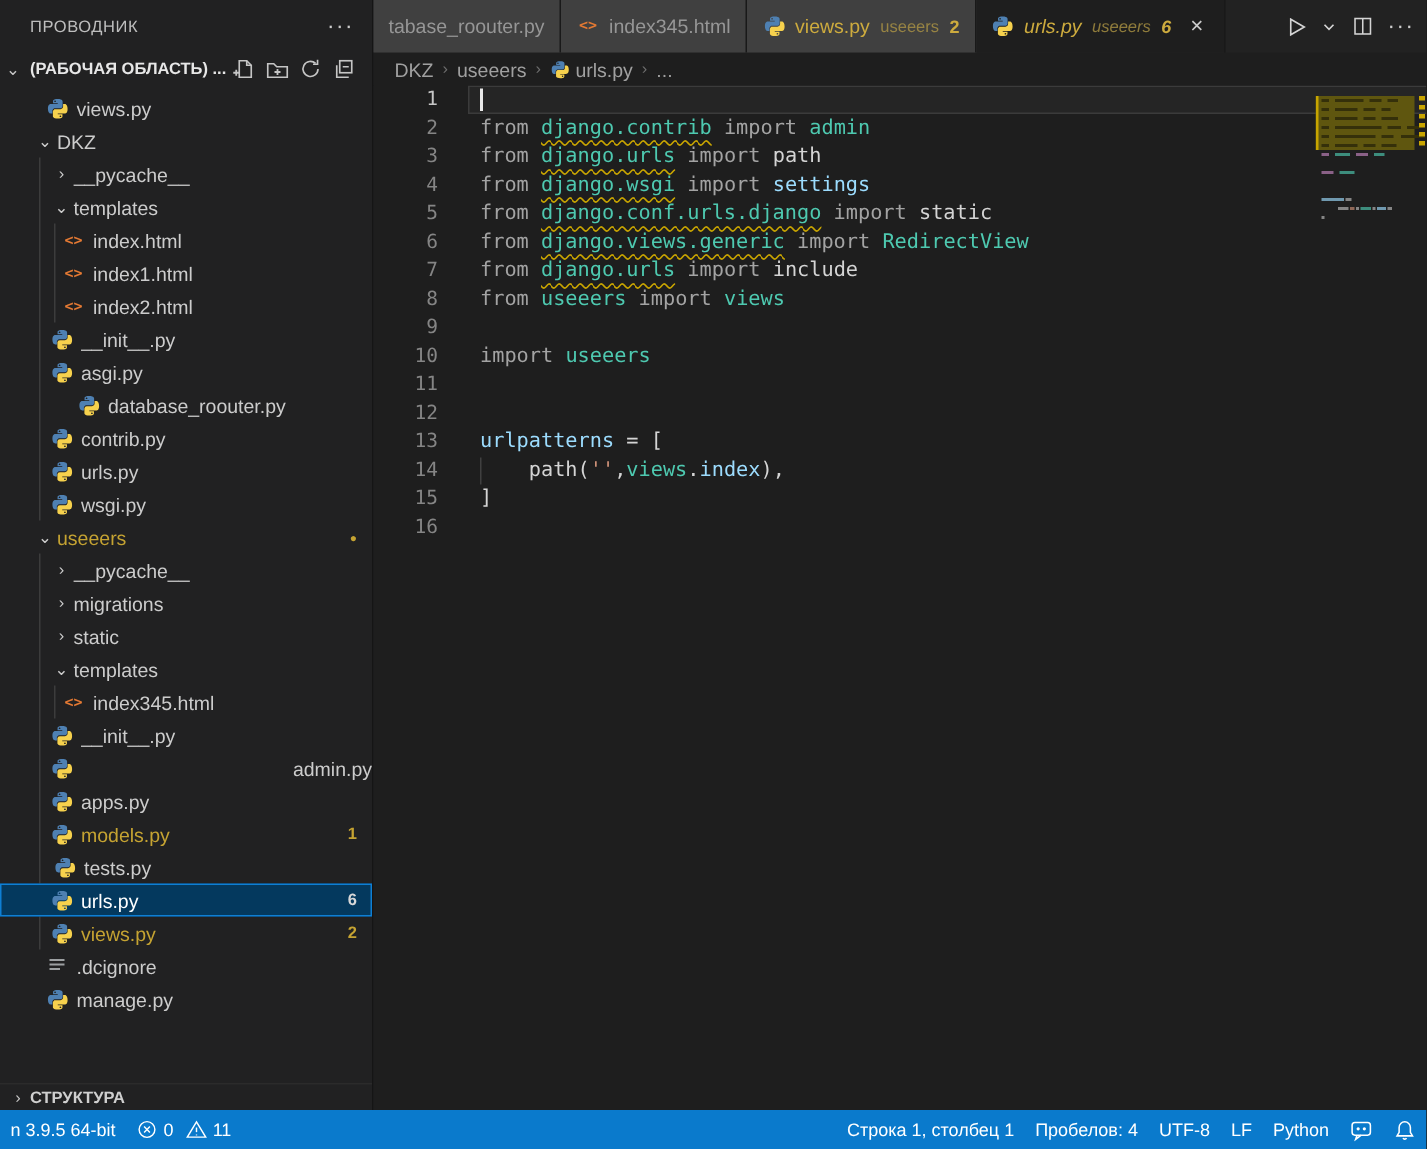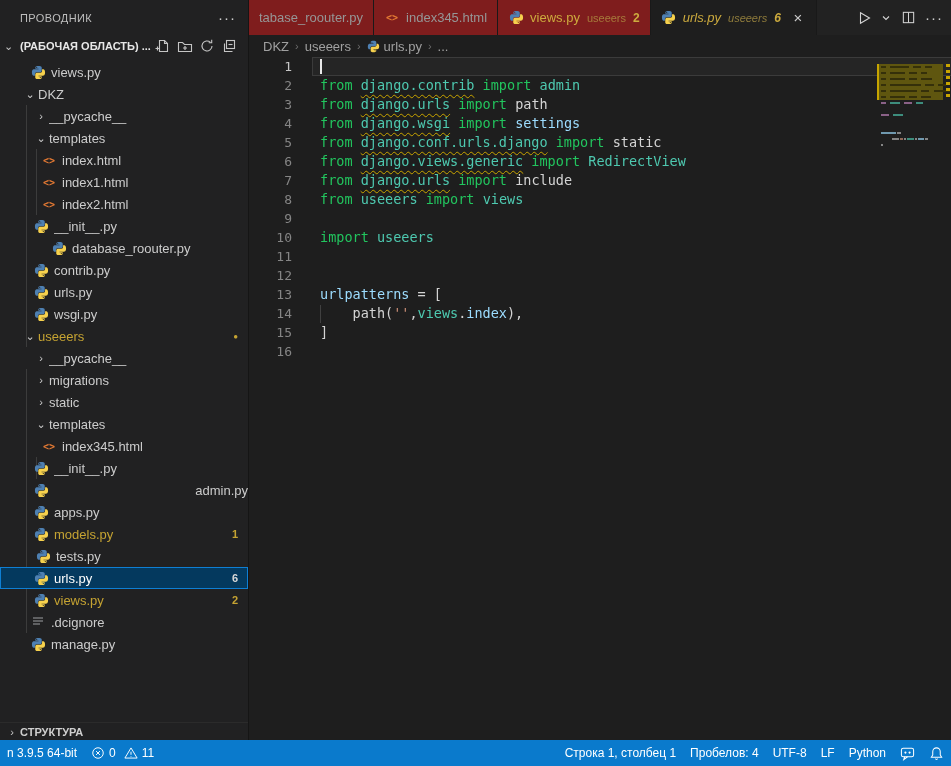--- a/index.html
+++ b/index.html
@@ -40,21 +40,21 @@
   #outline-header { position:absolute; left:0; bottom:0; width:100%; height:18px;
     border-top:1px solid #2b2b2b; display:flex; align-items:center; padding-left:4px;
     color:#cfcfcf; font-size:11px; font-weight:bold; background:#212122; }
   #outline-header .chev { width:16px; text-align:center; font-weight:normal; color:#c5c5c5; }
 
   
   #editor-col { position:absolute; left:249px; top:0; width:702px; height:740px; }
 
   #tabbar { position:relative; height:35px; background:#222222; display:flex; }
   .tab { display:flex; align-items:center; padding:0 10px; font-size:13px; color:#969696;
-    background:#7f1d1d; border-right:1px solid #191919; cursor:pointer; white-space:nowrap; }
+    background:#404040; border-right:1px solid #191919; cursor:pointer; white-space:nowrap; }
   .tab.active { background:#1e1e1e; }
   .tab .ficon { width:16px; height:16px; margin-right:6px; display:flex; align-items:center; justify-content:center; }
   .tab .tlabel.warncol { color:#cdab3e; }
   .tab .tdesc { margin-left:7px; font-size:11px; opacity:.75; }
   .tab .tdesc.warncol { color:#b49a45; }
   .tab .tbadge { margin-left:7px; font-size:12px; font-weight:bold; color:#cdab3e; }
   .tab.italic .tlabel, .tab.italic .tdesc, .tab.italic .tbadge { font-style:italic; }
   .tab .close { margin-left:9px; color:#cccccc; font-size:15px; width:16px; text-align:center; }
   #editor-actions { position:absolute; right:6px; top:0; height:35px; display:flex; align-items:center; gap:4px; }
   .ea { width:22px; height:22px; display:flex; align-items:center; justify-content:center; cursor:pointer; }
@@ -68,21 +68,21 @@
 
   #code-area { position:relative; height:683px; background:#1e1e1e;
     font-family:"DejaVu Sans Mono", monospace; font-size:13.5px; overflow:hidden; }
   #curline { position:absolute; left:63px; top:0; width:811px; height:19px;
     background:rgba(255,255,255,.035); border:1px solid rgba(255,255,255,.10); }
   #cursor { position:absolute; left:71px; top:2px; width:2px; height:15px; background:#e8e8e8; }
   .code-line { position:relative; height:19px; line-height:19px; display:flex; }
   .ln { width:43px; text-align:right; color:#858585; font-size:13px; flex:none; }
   .ln.cur { color:#c6c6c6; }
   .ctext { padding-left:28px; white-space:pre; }
-  .tok-kw { color:#22c55e; } .tok-ty { color:#4EC9B0; } .tok-va { color:#9CDCFE; }
+  .tok-kw { color:#a3a3a3; } .tok-ty { color:#4EC9B0; } .tok-va { color:#9CDCFE; }
   .tok-st { color:#CE9178; } .tok-pl { color:#D4D4D4; }
   .sq { text-decoration:underline wavy #c9a500 1px; text-underline-offset:3.5px; }
   .iguide { position:absolute; width:1px; background:#404040; }
 
   #minimap { position:absolute; left:628px; top:1px; width:66px; height:683px; cursor:pointer; }
   .mm-row { position:absolute; left:0; width:66px; height:6px; }
   .mm-row.warnbg { background:#5f560f; box-shadow:inset 2px 0 0 #c7a500; }
   .mm-tok { position:absolute; top:2px; height:2px; }
   #ruler { position:absolute; left:697px; top:0; width:5px; height:683px; }
   .rl-mark { position:absolute; left:0; width:4px; height:3px; background:#c9a500; }
@@ -184,20 +184,29 @@
         </div>
         <div class="row" style="padding-left: 33px;">
           <span class="ficon">
             <svg viewBox="0 0 32 32" width="15" height="15">
               <path fill="#4e80b2" d="M15.9 2c-7 0-6.6 3-6.6 3v3.2h6.7v1H6.6S2 8.6 2 15.8c0 7.2 4 7 4 7h2.4v-3.4s-.1-4 4-4h6.7s3.8.1 3.8-3.7V5.6S23.5 2 15.9 2zm-3.7 2.1a1.2 1.2 0 1 1 0 2.4 1.2 1.2 0 0 1 0-2.4z"></path>
               <path fill="#f6d14d" d="M16.1 30c7 0 6.6-3 6.6-3v-3.2H16v-1h9.4s4.6.6 4.6-6.6c0-7.2-4-7-4-7h-2.4v3.4s.1 4-4 4h-6.7s-3.8-.1-3.8 3.7v6.1S8.5 30 16.1 30zm3.7-2.1a1.2 1.2 0 1 1 0-2.4 1.2 1.2 0 0 1 0 2.4z"></path>
             </svg>
           </span>
           <span class="lbl">__init__.py</span>
         </div>
+        <div class="row" style="padding-left: 33px;">
+          <span class="ficon">
+            <svg viewBox="0 0 32 32" width="15" height="15">
+              <path fill="#4e80b2" d="M15.9 2c-7 0-6.6 3-6.6 3v3.2h6.7v1H6.6S2 8.6 2 15.8c0 7.2 4 7 4 7h2.4v-3.4s-.1-4 4-4h6.7s3.8.1 3.8-3.7V5.6S23.5 2 15.9 2zm-3.7 2.1a1.2 1.2 0 1 1 0 2.4 1.2 1.2 0 0 1 0-2.4z"></path>
+              <path fill="#f6d14d" d="M16.1 30c7 0 6.6-3 6.6-3v-3.2H16v-1h9.4s4.6.6 4.6-6.6c0-7.2-4-7-4-7h-2.4v3.4s.1 4-4 4h-6.7s-3.8-.1-3.8 3.7v6.1S8.5 30 16.1 30zm3.7-2.1a1.2 1.2 0 1 1 0-2.4 1.2 1.2 0 0 1 0 2.4z"></path>
+            </svg>
+          </span>
+          <span class="lbl">asgi.py</span>
+        </div>
         <div class="row" style="padding-left: 51px;">
           <span class="ficon">
             <svg viewBox="0 0 32 32" width="15" height="15">
               <path fill="#4e80b2" d="M15.9 2c-7 0-6.6 3-6.6 3v3.2h6.7v1H6.6S2 8.6 2 15.8c0 7.2 4 7 4 7h2.4v-3.4s-.1-4 4-4h6.7s3.8.1 3.8-3.7V5.6S23.5 2 15.9 2zm-3.7 2.1a1.2 1.2 0 1 1 0 2.4 1.2 1.2 0 0 1 0-2.4z"></path>
               <path fill="#f6d14d" d="M16.1 30c7 0 6.6-3 6.6-3v-3.2H16v-1h9.4s4.6.6 4.6-6.6c0-7.2-4-7-4-7h-2.4v3.4s.1 4-4 4h-6.7s-3.8-.1-3.8 3.7v6.1S8.5 30 16.1 30zm3.7-2.1a1.2 1.2 0 1 1 0-2.4 1.2 1.2 0 0 1 0 2.4z"></path>
             </svg>
           </span>
           <span class="lbl">database_roouter.py</span>
         </div>
         <div class="row" style="padding-left: 33px;">

